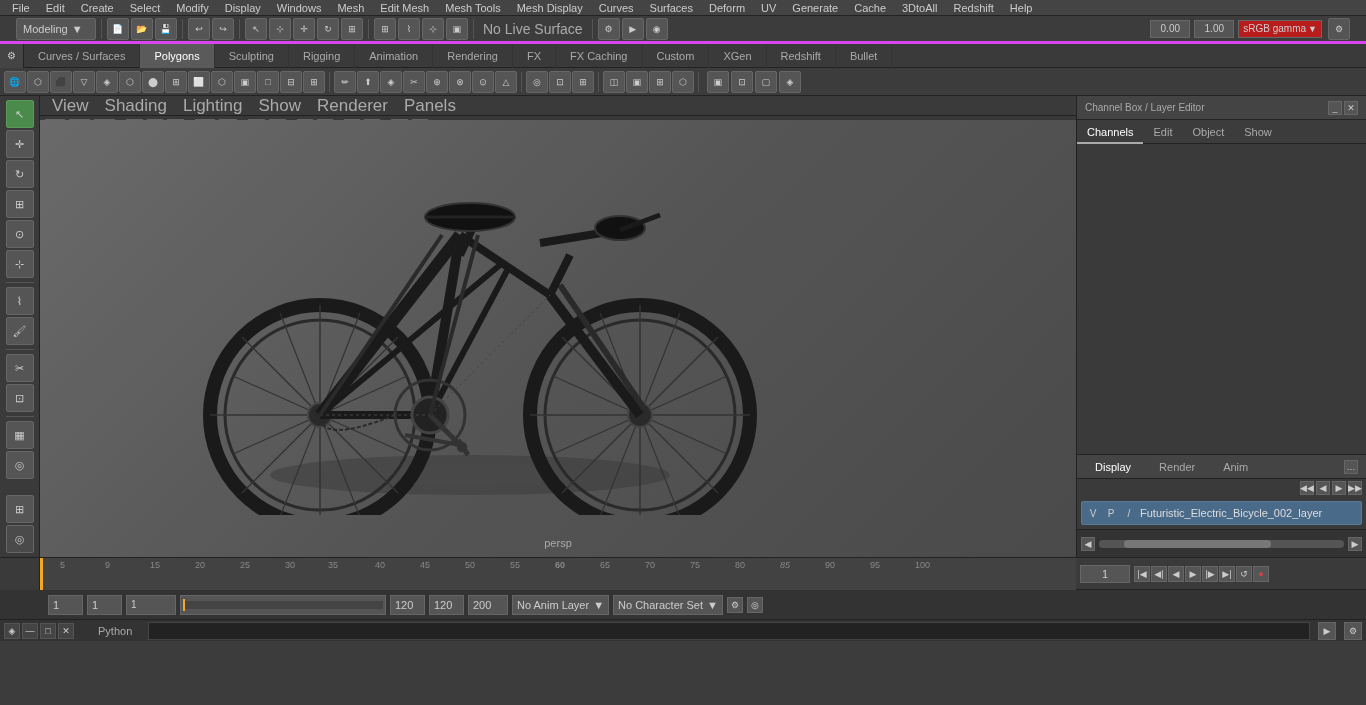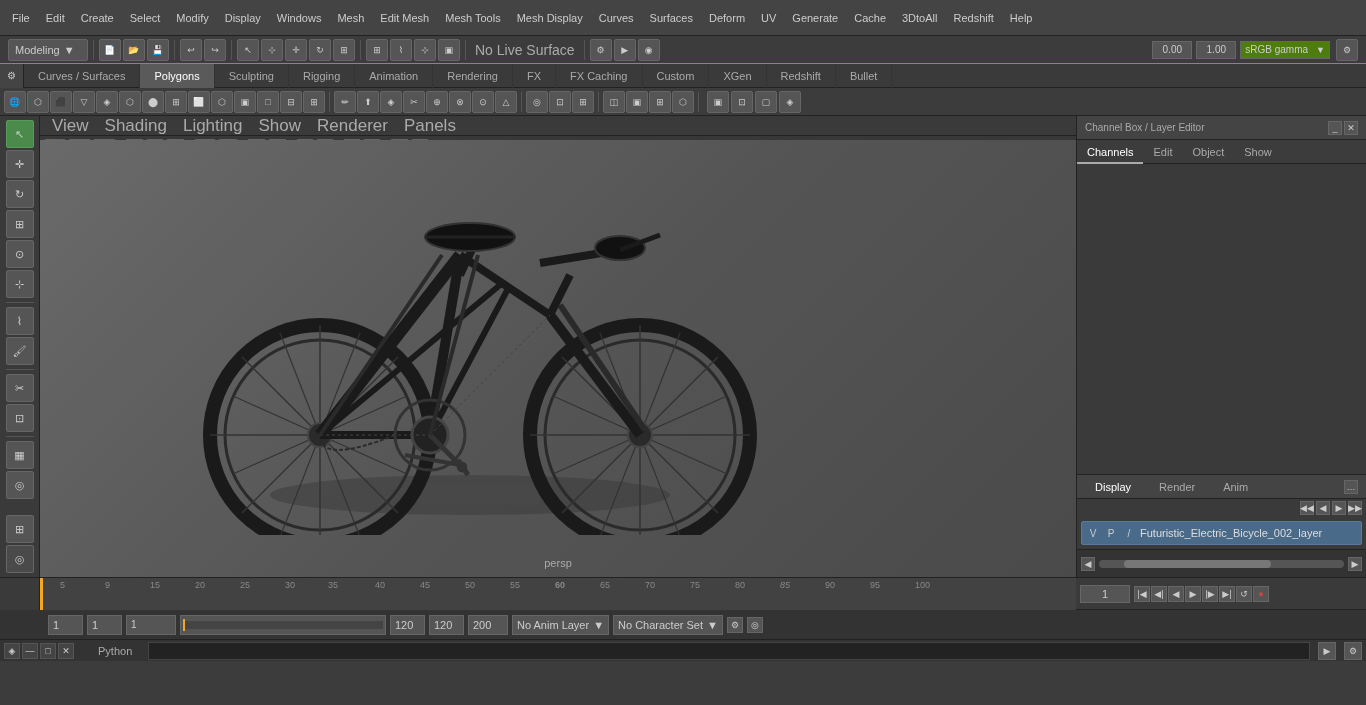--- a/index.html
+++ b/index.html
@@ -9,21 +9,21 @@
       background: #3c3c3c;
       font-family: Arial, sans-serif;
       font-size: 11px;
       color: #cccccc;
       overflow: hidden;
       user-select: none;
     }
 
     
     #menu-bar {
-      height: 36px;
+      height: 16px;
       background: #444444;
       display: flex;
       align-items: center;
       padding: 0 4px;
       border-bottom: 1px solid #222;
     }
     .menu-item {
       padding: 0 8px;
       height: 20px;
       line-height: 20px;
@@ -31,22 +31,22 @@
       font-size: 11px;
       cursor: pointer;
     }
 
     
     #toolbar1 {
       height: 28px;
       background: #3c3c3c;
       display: flex;
       align-items: center;
-      padding: 0 8px;
-      border-bottom: 1px solid #d946ef;
+      padding: 0 16px;
+      border-bottom: 3px solid #d946ef;
       gap: 2px;
     }
     .tb-btn {
       width: 22px;
       height: 22px;
       background: #555;
       border: 1px solid #666;
       border-radius: 2px;
       display: flex;
       align-items: center;
@@ -539,21 +539,21 @@
   <div class="tb-separator"></div>
   <div style="font-size:14px;color:#aaa;padding:0 4px;">No Live Surface</div>
   <div class="tb-separator"></div>
   <div class="tb-btn">⚙</div>
   <div class="tb-btn">▶</div>
   <div class="tb-btn">◉</div>
   <div style="flex:1"></div>
   <div style="display:flex;align-items:center;gap:4px;margin-right:4px;">
     <input type="text" style="width: 40px; height: 18px; background: rgb(85, 85, 85); border: 1px solid rgb(102, 102, 102); color: rgb(204, 204, 204); font-size: 10px; text-align: center;" value="0.00">
     <input type="text" style="width: 40px; height: 18px; background: rgb(85, 85, 85); border: 1px solid rgb(102, 102, 102); color: rgb(204, 204, 204); font-size: 10px; text-align: center;" value="1.00">
-    <div style="display:flex;align-items:center;gap:8px;cursor:pointer;background:#4d7c0f;border:1px solid #666;padding:0 4px;height:18px;">
+    <div style="display:flex;align-items:center;gap:2px;cursor:pointer;background:#b91c1c;border:1px solid #666;padding:0 4px;height:18px;">
       <span style="font-size:10px;color:#ccc;">sRGB gamma</span>
       <span style="font-size:9px;">▼</span>
     </div>
   </div>
   <div class="tb-btn">⚙</div>
 </div>
 
 <div id="tab-bar">
   <div class="tab-settings-btn">⚙</div>
   <div class="tab-item">Curves / Surfaces</div>

